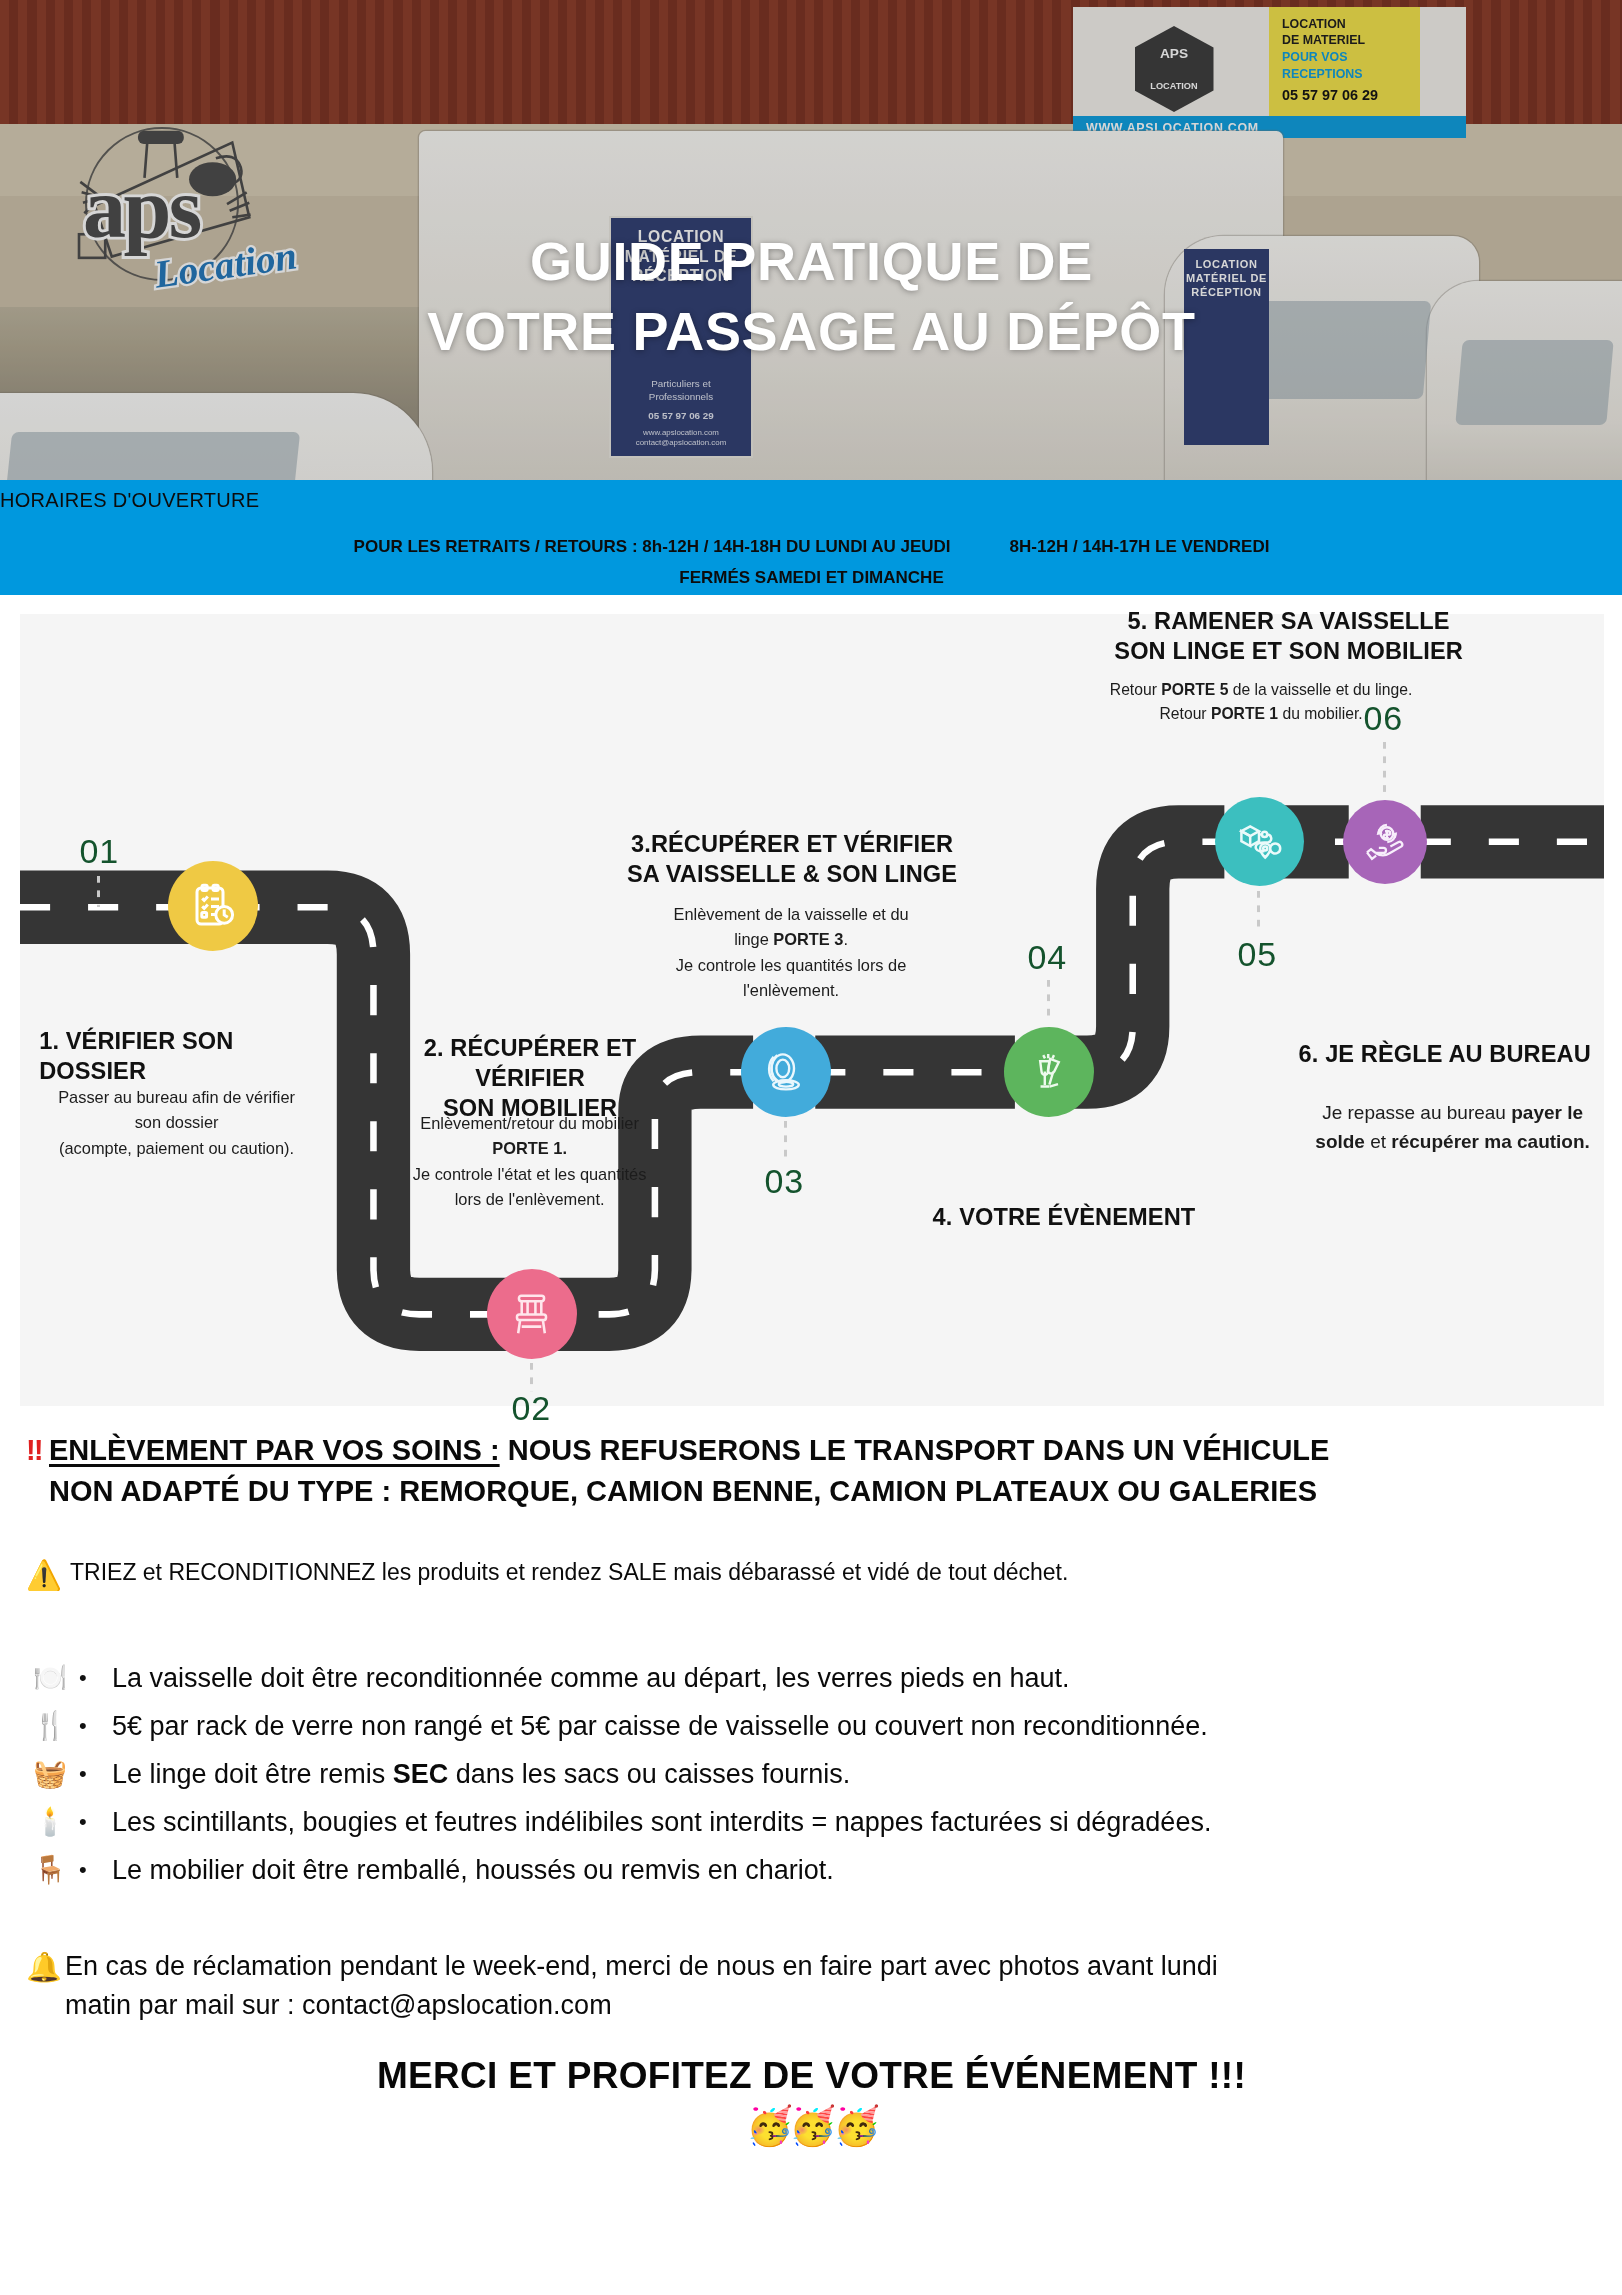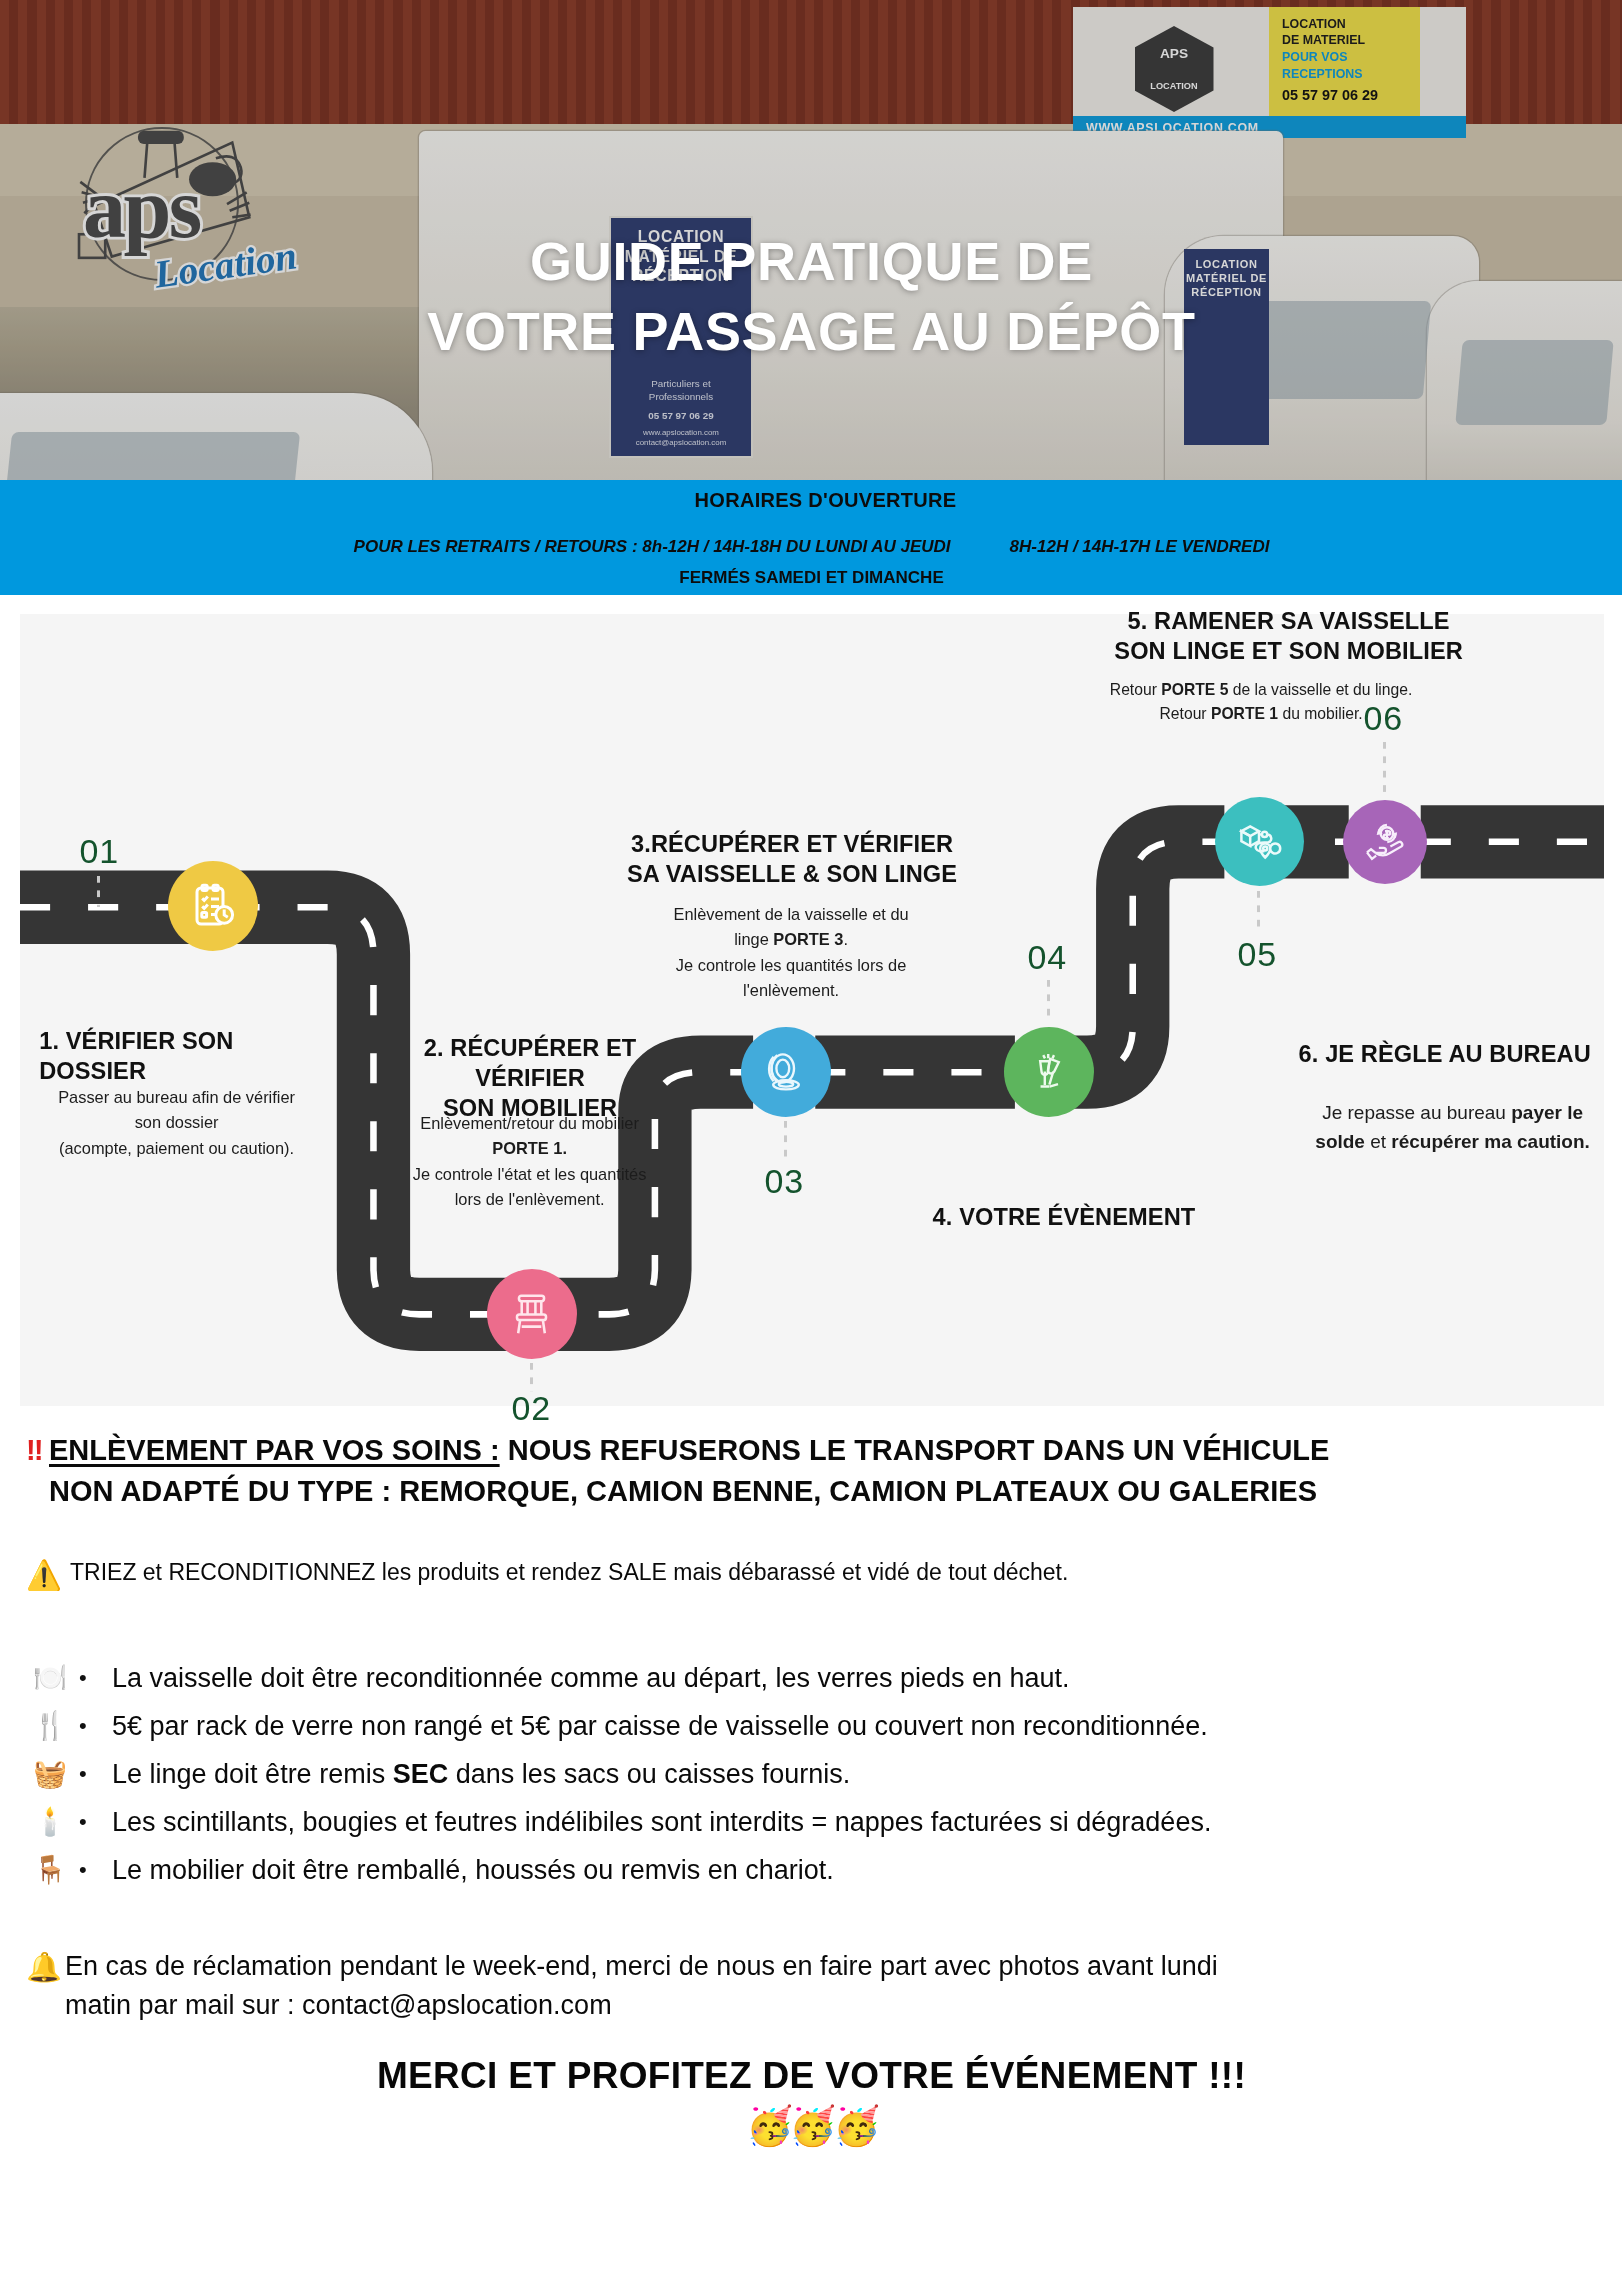--- a/index.html
+++ b/index.html
@@ -80,22 +80,22 @@
     position:absolute; left:0; top:226px; width:1623px; text-align:center;
     color:#ffffff; font-size:54px; font-weight:bold; line-height:1.30; letter-spacing:0.7px;
     text-shadow: 0 1.3px 6.5px rgba(0,0,0,.35);
   }
 
   
   .hours {
     position:absolute; left:0; top:480px; width:1623px; height:115px;
     background:#0098de; color:#0c0c0c;
   }
-  .hours-title { text-align:center; font-size:20px; font-weight:bold; padding-top:9.2px; letter-spacing:0.3px;padding-left:28px;}
-  .hours-row { display:flex; justify-content:center; gap:59px; margin-top:25px; font-size:17px; font-weight:bold;font-style:italic; }
+  .hours-title { font-size:20px; font-weight:normal; padding-top:9.2px; letter-spacing:0.3px;}
+  .hours-row { display:flex; justify-content:center; gap:59px; margin-top:25px; font-size:17px; font-weight:bold; }
   .hours-closed { text-align:center; margin-top:10.5px; font-size:17px; font-weight:bold; }
 
   
   .map { position:absolute; left:19.6px; top:614px; width:1584px; height:792px; background:#f5f5f5; }
   .map svg { position:absolute; left:0; top:0; }
 
   .node { position:absolute; border-radius:50%; display:flex; align-items:center; justify-content:center; }
   .node svg { position:static; }
   .numlbl { position:absolute; font-size:34px; color:#14532d; font-weight:400; letter-spacing:0.7px; }
   .dots { position:absolute; width:3.9px; background-image:linear-gradient(#c9c9c9 50%, transparent 0);

